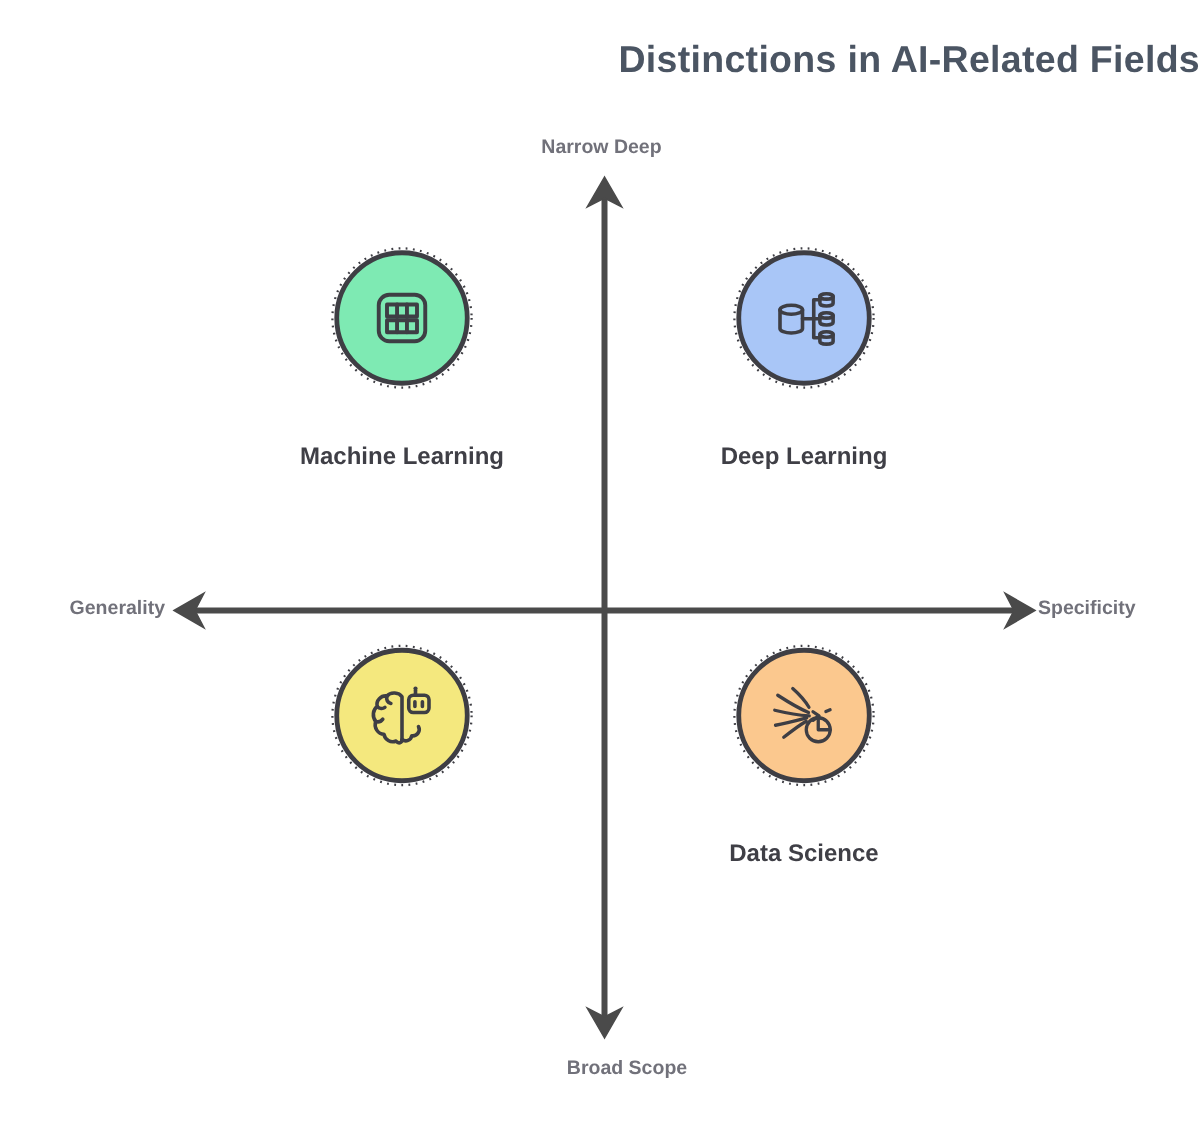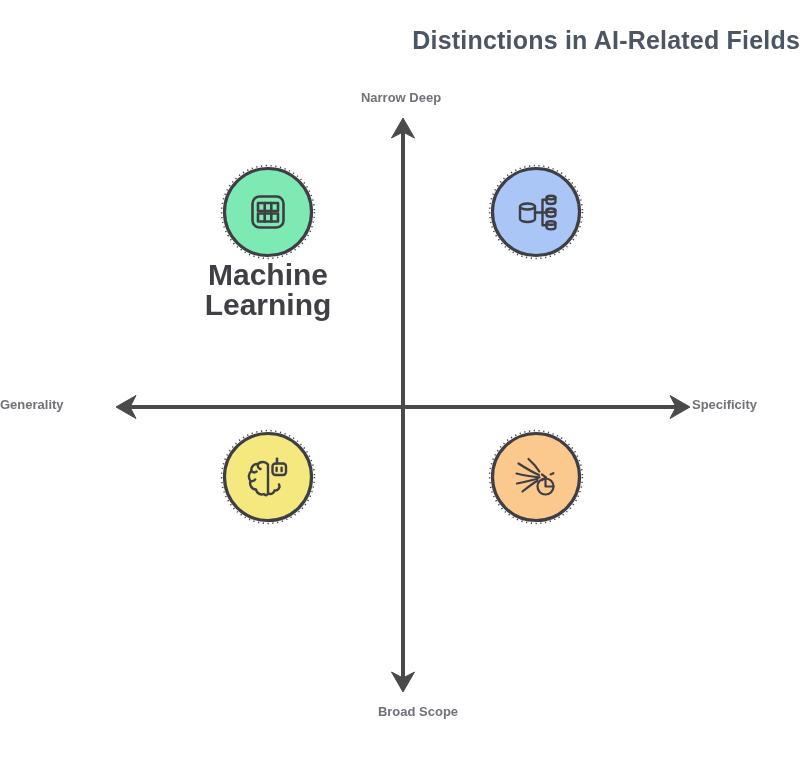--- a/index.html
+++ b/index.html
@@ -21,36 +21,36 @@
     letter-spacing: 0.2px;
   }
   .axis-label {
     position: absolute;
     font-size: 13px;
     font-weight: 600;
     color: #71717a;
   }
   .axis-label.top    { top: 90px;  left: 301px; width: 200px; text-align: center; }
   .axis-label.bottom { top: 704px; left: 318px; width: 200px; text-align: center; }
-  .axis-label.left   { top: 397px; left: 0;     width: 110px; text-align: left; }
+  .axis-label.left   { top: 397px; left: 0;     width: 110px; text-align: right; }
   .axis-label.right  { top: 397px; left: 692px; width: 120px; text-align: left; }
   #axes { position: absolute; top: 0; left: 0; }
   .quadrant {
     position: absolute;
     width: 220px;
     text-align: center;
   }
   .quadrant.q-ml { left: 158px; top: 164px; }
   .quadrant.q-dl { left: 426px; top: 164px; }
   .quadrant.q-ai { left: 158px; top: 429px; }
   .quadrant.q-ds { left: 426px; top: 429px; }
   .badge { width: 96px; height: 96px; margin: 0 auto; display: block; }
   .q-label {
-    margin-top: 0;
-    font-size: 30px;
+    margin-top: 30px;
+    font-size: 16px;
     font-weight: 700;
     color: #3f3f46;
     line-height: 30px;
   }
   .q-label div { min-height: 0; }
 </style>
 </head>
 <body>
 
 <div id="stage">
@@ -102,20 +102,24 @@
         <path d="M8,18.5 V31 a7.5,3 0 0 0 15,0 V18.5"></path>
         <path d="M23,24.5 H30.5 M30.5,11.8 V37.2 M30.5,11.8 H34.5 M30.5,24.5 H34.5 M30.5,37.2 H34.5"></path>
         <ellipse cx="39" cy="9.6" rx="4.4" ry="1.8"></ellipse>
         <path d="M34.6,9.6 V14.2 a4.4,1.8 0 0 0 8.8,0 V9.6"></path>
         <ellipse cx="39" cy="22.3" rx="4.4" ry="1.8"></ellipse>
         <path d="M34.6,22.3 V26.9 a4.4,1.8 0 0 0 8.8,0 V22.3"></path>
         <ellipse cx="39" cy="35" rx="4.4" ry="1.8"></ellipse>
         <path d="M34.6,35 V39.6 a4.4,1.8 0 0 0 8.8,0 V35"></path>
       </g>
     </svg>
+    <div class="q-label">
+      <div>Deep Learning</div>
+      <div></div>
+    </div>
   </div>
 
   <div class="quadrant q-ai">
     <svg class="badge" viewBox="0 0 96 96">
       <circle cx="48" cy="48" r="46.4" fill="none" stroke="#3e3e44" stroke-width="1.5" stroke-dasharray="1.2 3.6"></circle>
       <circle cx="48" cy="48" r="43.5" stroke="#3e3e44" stroke-width="3.2" fill="#f4e87e"></circle>
       <g transform="translate(24,24)" fill="none" stroke="#3e3e44" stroke-width="2.4" stroke-linejoin="round" stroke-linecap="round">
         <path d="M24,11.5 C22,8.5 16.5,8 14,11 C10,10.5 6.5,14 7.5,18 C4.5,20 4,25 6.5,28 C5,32 8,36.5 12,36.5 C12.5,40 16.5,42.5 20,41 C21.6,43 24,42.4 24,40 L24,11.5"></path>
         <path d="M14,11 C13.2,13.6 14.6,15.6 16.6,16"></path>
         <path d="M7.5,18 C9,19.6 11.2,19.6 12.6,18.6"></path>
@@ -138,15 +142,19 @@
         <path d="M6.5,10.5 C13.5,15 20.5,19.3 27,22"></path>
         <path d="M16.5,6 C21,10 24.8,14.3 27.3,18.5"></path>
         <path d="M5,30.5 C12,29.3 19,27.4 25.8,25.6"></path>
         <path d="M10.5,38.5 C15.8,34.3 20.8,30.5 25.5,27.8"></path>
         <path d="M30,21.5 L34,24.3 L30,27.2"></path>
         <path d="M38.6,21.4 L41.4,20.2"></path>
         <circle cx="33.5" cy="33.5" r="8"></circle>
         <path d="M33.5,33.5 V25.5 M33.5,33.5 H41.5"></path>
       </g>
     </svg>
+    <div class="q-label">
+      <div>Data Science</div>
+      <div></div>
+    </div>
   </div>
 
 </div>
 
 </body></html>

